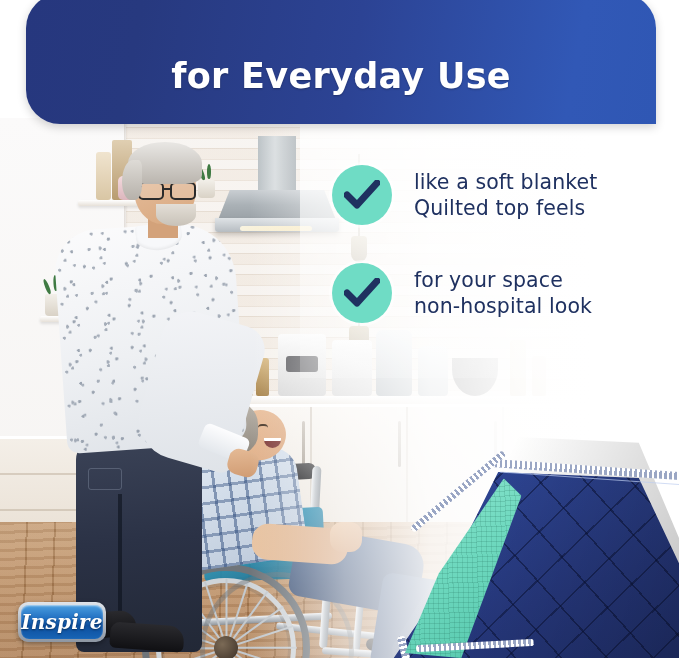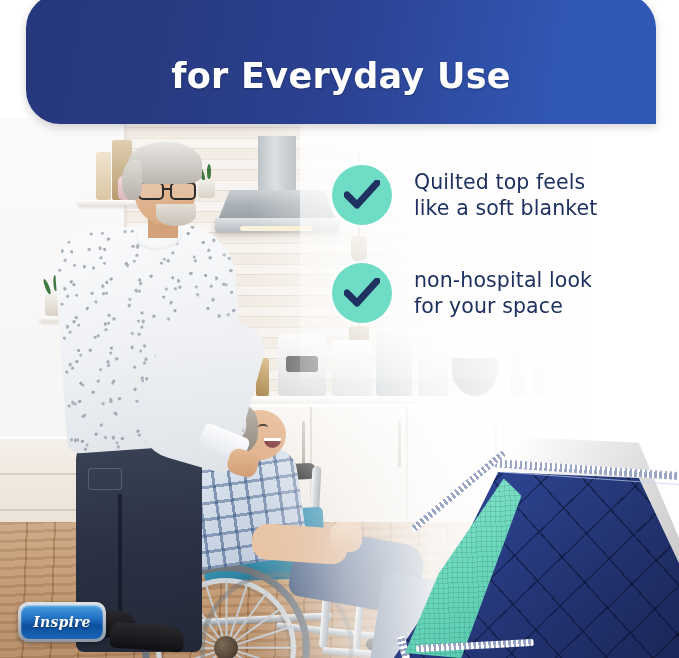--- a/index.html
+++ b/index.html
@@ -334,21 +334,21 @@
     background:linear-gradient(180deg,#dfe4ea,#8d96a2);
     box-shadow:0 2px 5px rgba(0,0,0,.35);
   }
   .logo-inner{
     width:100%; height:100%; border-radius:8px;
     background:linear-gradient(180deg,#4b9fe0 0%,#1f6dc0 42%,#0d4f9e 60%,#1764b5 100%);
     display:flex; align-items:center; justify-content:center;
     box-shadow:inset 0 1px 2px rgba(255,255,255,.6);
   }
   .logo-inner span{
-    color:#ffffff; font-style:italic; font-weight:700; font-size:14px;
+    color:#ffffff; font-style:italic; font-weight:700; font-size:20px;
     font-family:"DejaVu Serif", serif; letter-spacing:.2px;
     text-shadow:0 1px 2px rgba(0,0,0,.45);
   }
 </style>
 </head>
 <body>
 
 <div id="stage">
 
   <div class="photo">
@@ -544,34 +544,34 @@
 
   <div class="bullets">
 
     <div class="bullet">
       <div class="check-circle">
         <svg width="36" height="30" viewBox="0 0 36 30" aria-hidden="true">
           <polyline points="3,15 13,25 33,3" fill="none" stroke="#1F3160" stroke-width="7" stroke-linecap="round" stroke-linejoin="round"></polyline>
         </svg>
       </div>
       <div class="b-text">
+        <span>like a soft blanket</span>
         <span>Quilted top feels</span>
-        <span>like a soft blanket</span>
       </div>
     </div>
 
     <div class="bullet">
       <div class="check-circle">
         <svg width="36" height="30" viewBox="0 0 36 30" aria-hidden="true">
           <polyline points="3,15 13,25 33,3" fill="none" stroke="#1F3160" stroke-width="7" stroke-linecap="round" stroke-linejoin="round"></polyline>
         </svg>
       </div>
       <div class="b-text">
+        <span>for your space</span>
         <span>non-hospital look</span>
-        <span>for your space</span>
       </div>
     </div>
 
   </div>
 
   <div class="logo">
     <div class="logo-inner">
       <span>Inspire</span>
     </div>
   </div>

